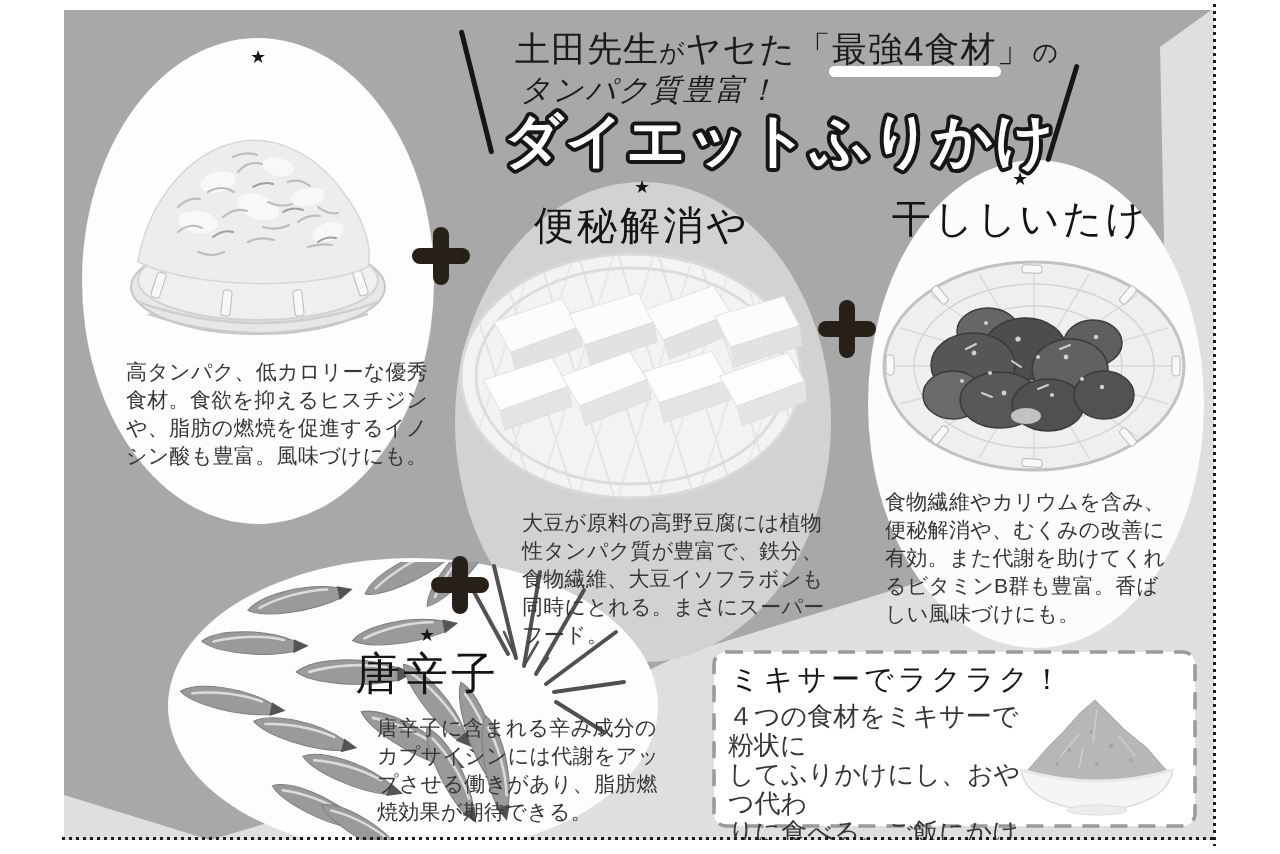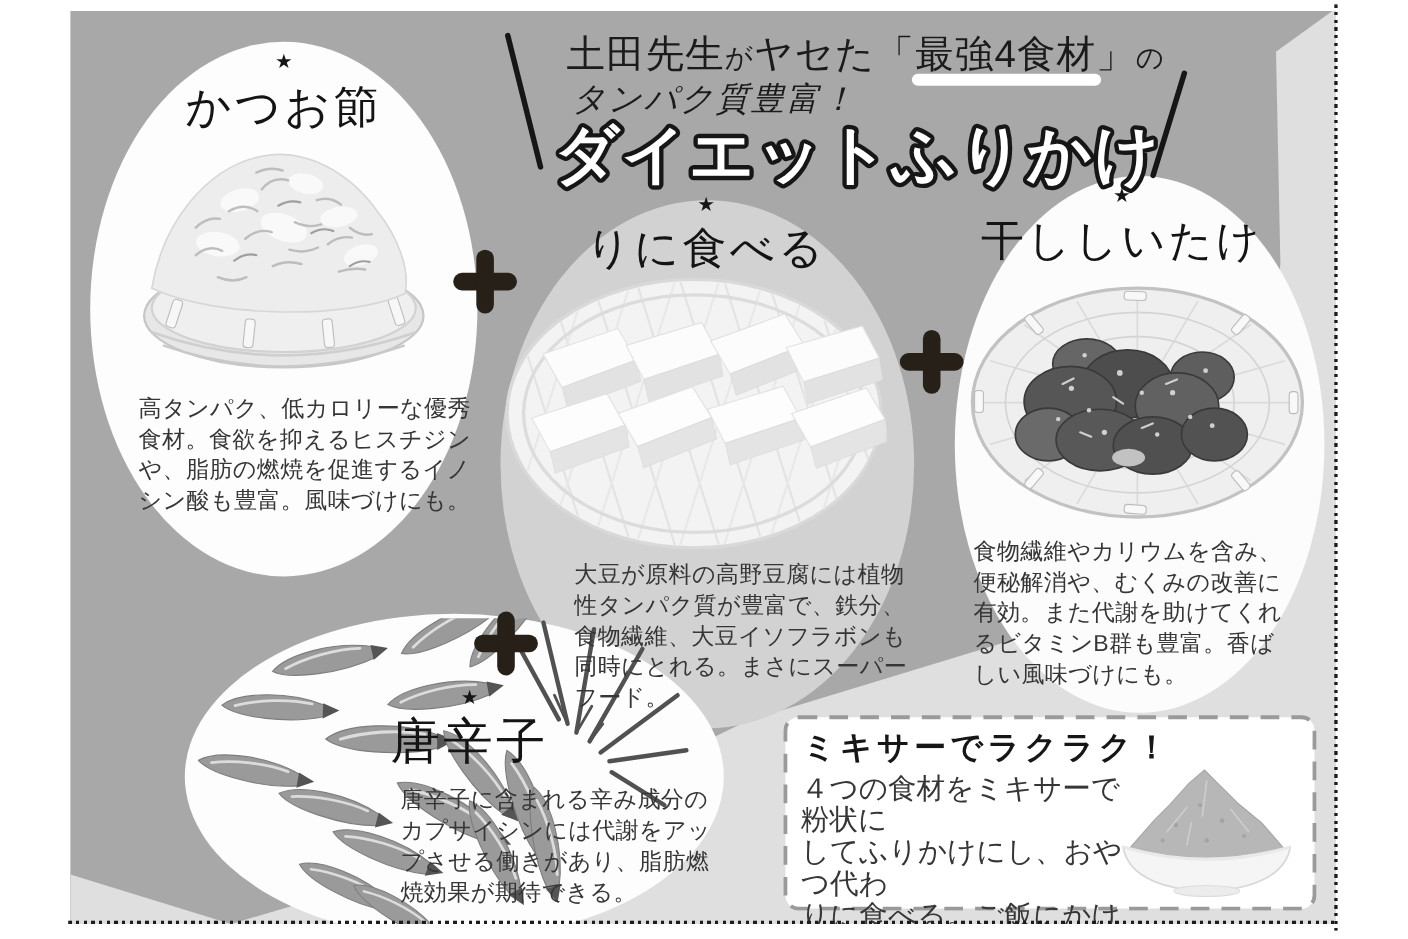--- a/index.html
+++ b/index.html
@@ -38,35 +38,35 @@
     letter-spacing:3px;white-space:nowrap;}
   .lab-katsuo{left:194px;top:60px;font-size:41px;}
   .lab-koya{left:578px;top:188px;font-size:40px;}
   .lab-shiitake{left:956px;top:182px;font-size:39px;}
   .lab-togarashi{left:363px;top:634px;font-size:45px;}
   .desc{position:absolute;font-size:21px;line-height:28px;color:#363636;
     white-space:pre-line;letter-spacing:0.3px;margin-top:12px;}
   .desc-katsuo{left:62px;top:336px;width:310px;}
   .desc-koya{left:458px;top:487px;width:315px;}
   .desc-shiitake{left:821px;top:466px;width:305px;}
-  .desc-togarashi{left:300px;top:692px;width:305px;}
+  .desc-togarashi{left:313px;top:692px;width:305px;}
 
   
   .plus{position:absolute;width:58px;height:58px;}
   .plus::before,.plus::after{content:"";position:absolute;background:#272019;border-radius:8px;}
   .plus::before{left:0;right:0;top:21px;height:16px;}
   .plus::after{top:0;bottom:0;left:21px;width:16px;}
   .plus-1{left:348px;top:217px;}
   .plus-2{left:754px;top:290px;}
   .plus-3{left:367px;top:546px;}
 
   
   .mixer-box{position:absolute;left:648px;top:640px;width:485px;height:178px;}
   .mixer-border{position:absolute;left:0;top:0;}
-  .mixer-title{position:absolute;left:18px;top:10px;font-size:29px;font-weight:700;
+  .mixer-title{position:absolute;left:18px;top:10px;font-size:29px;font-weight:400;
     color:#161616;letter-spacing:4px;white-space:nowrap;}
   .mixer-desc{position:absolute;left:16px;top:52px;width:300px;font-size:26px;line-height:29px;
     color:#363636;white-space:pre-line;}
   .mixer-photo{position:absolute;left:287px;top:34px;}
 
   
   .dotline-b{position:absolute;left:62px;top:837px;width:1155px;height:3px;
     background-image:repeating-linear-gradient(to right,#1c1c1c 0 3px,transparent 3px 7px);}
   .dotline-r{position:absolute;left:1213px;top:4px;width:3px;height:842px;
     background-image:repeating-linear-gradient(to bottom,#1c1c1c 0 3px,transparent 3px 7px);}
@@ -314,28 +314,27 @@
 
     <div class="slash slash-left"></div>
     <div class="slash slash-right"></div>
     <div class="title-line1"><span>土田先生</span><span class="small">が</span><span>ヤセた「</span><span class="u">最強4食材</span><span>」</span><span class="small">の</span></div>
     <div class="title-line2">タンパク質豊富！</div>
     <svg class="title-line3-svg" width="620" height="90" viewBox="0 0 620 90">
       <text x="296" y="66" text-anchor="middle" font-size="58" font-weight="bold" font-family="Liberation Sans, DejaVu Sans, sans-serif" fill="#ffffff" stroke="#161616" stroke-width="8" paint-order="stroke" stroke-linejoin="round" letter-spacing="2">ダイエットふりかけ</text>
     </svg>
 
     <div class="star" style="left:194px;top:36px;">★</div>
-    <div class="ing-label lab-katsuo">かつお節</div>
     <div class="desc desc-katsuo">高タンパク、低カロリーな優秀
 食材。食欲を抑えるヒスチジン
 や、脂肪の燃焼を促進するイノ
 シン酸も豊富。風味づけにも。</div>
 
     <div class="star" style="left:578px;top:166px;">★</div>
-    <div class="ing-label lab-koya">りに食べる</div>
+    <div class="ing-label lab-koya">便秘解消や</div>
     <div class="desc desc-koya">大豆が原料の高野豆腐には植物
 性タンパク質が豊富で、鉄分、
 食物繊維、大豆イソフラボンも
 同時にとれる。まさにスーパー
 フード。</div>
 
     <div class="star" style="left:956px;top:158px;">★</div>
     <div class="ing-label lab-shiitake">干ししいたけ</div>
     <div class="desc desc-shiitake">食物繊維やカリウムを含み、
 便秘解消や、むくみの改善に

